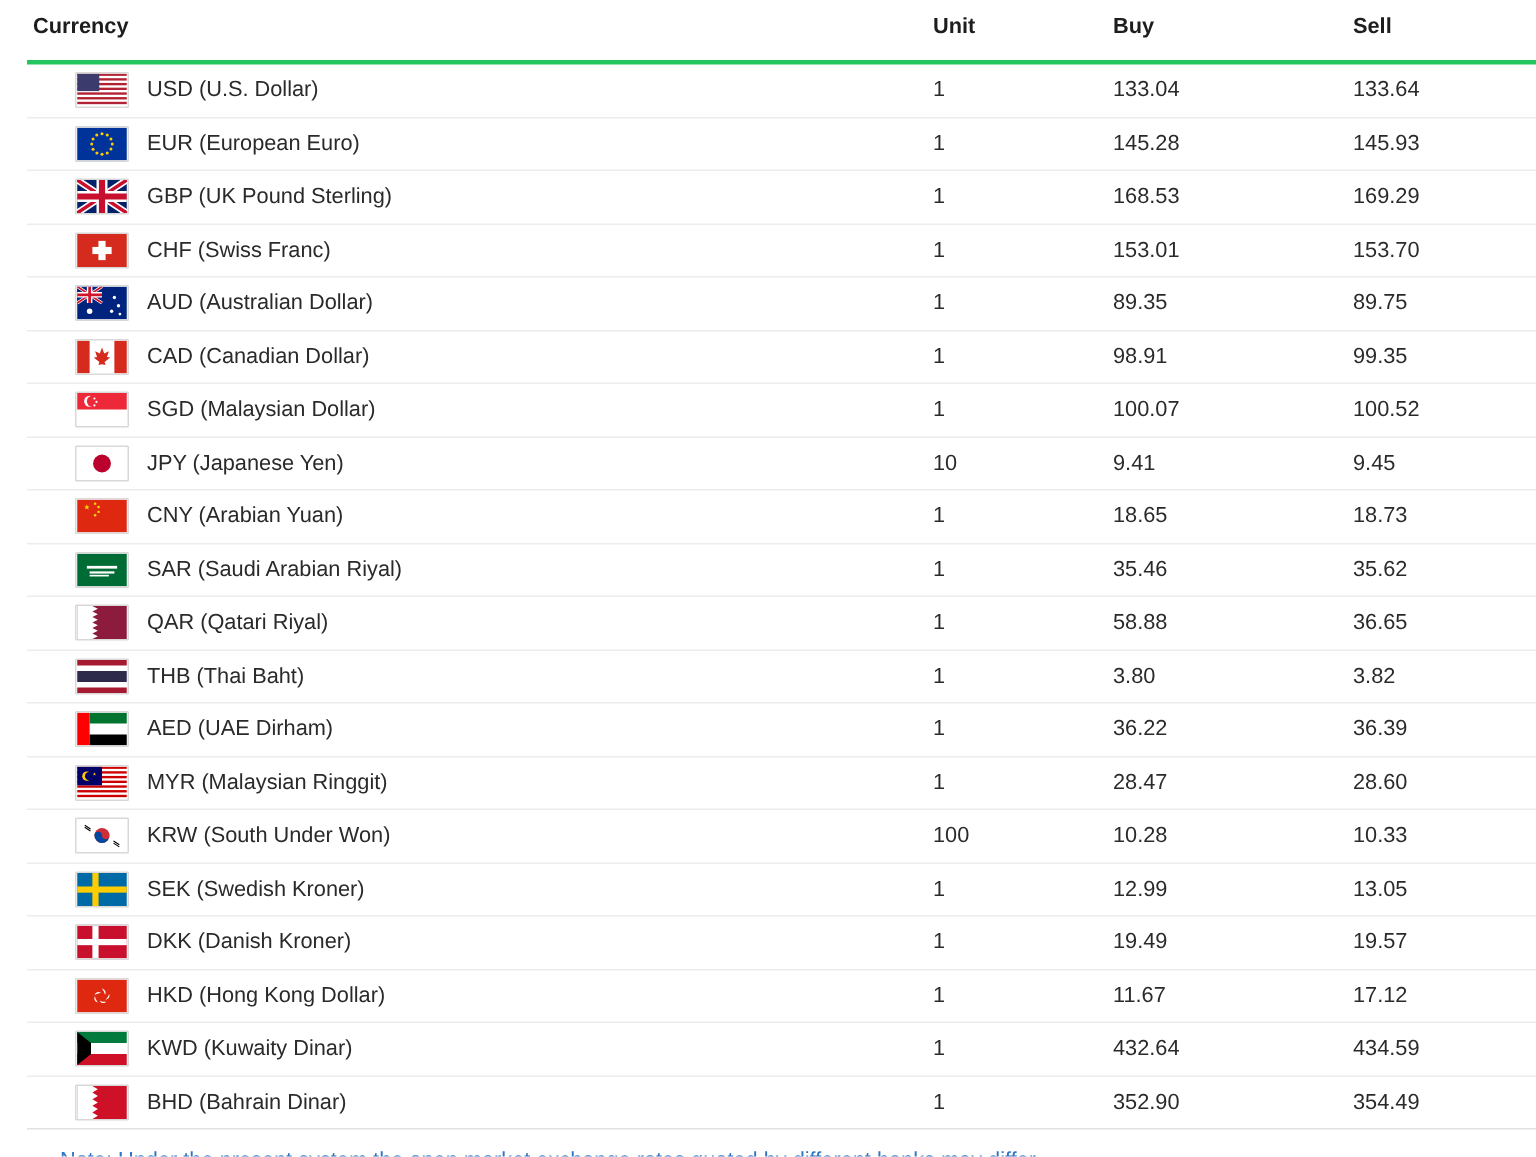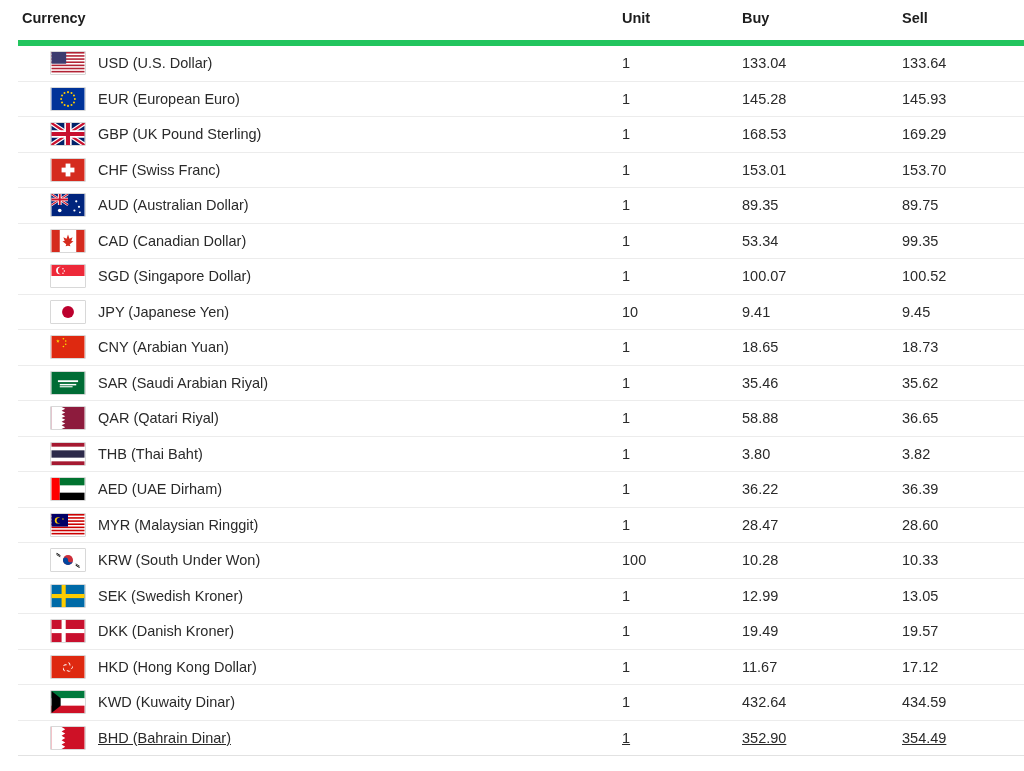--- a/index.html
+++ b/index.html
@@ -24,39 +24,39 @@
     width: 100%;
     border-collapse: collapse;
     table-layout: fixed;
   }
   table.rates thead th {
     text-align: left;
     font-size: 14.5px;
     font-weight: bold;
     color: #1d1d1d;
     padding: 10px 4px 14px 4px;
-    border-bottom: 6px solid #22c55e;
+    border-bottom: 3px solid #22c55e;
     background: #ffffff;
   }
   col.c-currency { width: 600px; }
   col.c-unit { width: 120px; }
   col.c-buy { width: 160px; }
   col.c-sell { width: 140px; }
 
   table.rates tbody td {
     font-size: 14.5px;
     color: #2a2a2a;
     padding: 0 4px;
     height: 34.5px;
     border-bottom: 1px solid #ececec;
     vertical-align: middle;
     white-space: nowrap;
     overflow: hidden;
   }
-  tbody tr:last-child td { border-bottom: 1px solid #e2e2e2; text-decoration: underline; }
+  tbody tr:last-child td { border-bottom: 1px solid #e2e2e2; }
 
   .cur-cell {
     display: flex;
     align-items: center;
     gap: 12px;
     padding-left: 28px;
   }
   .flag {
     width: 36px;
     height: 24px;
@@ -218,38 +218,38 @@
                   <rect width="36" height="24" fill="#fff"></rect>
                   <rect width="9" height="24" fill="#d52b1e"></rect>
                   <rect x="27" width="9" height="24" fill="#d52b1e"></rect>
                   <path d="M18,5 L19.6,9.5 L23,7.8 L21.6,12 L24,12.4 L19.9,15.6 L20.6,17.8 L18,17.2 L15.4,17.8 L16.1,15.6 L12,12.4 L14.4,12 L13,7.8 L16.4,9.5 Z" fill="#d52b1e"></path>
                 </svg>
               </span>
               <span class="cur-name">CAD (Canadian Dollar)</span>
             </div>
           </td>
           <td>1</td>
-          <td>53.34</td>
+          <td>98.91</td>
           <td>99.35</td>
         </tr>
         <tr>
           <td>
             <div class="cur-cell">
               <span class="flag">
                 <svg viewBox="0 0 36 24">
                   <rect width="36" height="24" fill="#fff"></rect>
                   <rect width="36" height="12" fill="#ed2939"></rect>
                   <circle cx="9" cy="6" r="4" fill="#fff"></circle>
                   <circle cx="11" cy="6" r="4" fill="#ed2939"></circle>
                   <circle cx="12.5" cy="4" r="0.8" fill="#fff"></circle>
                   <circle cx="14" cy="6.5" r="0.8" fill="#fff"></circle>
                   <circle cx="12.5" cy="9" r="0.8" fill="#fff"></circle>
                 </svg>
               </span>
-              <span class="cur-name">SGD (Singapore Dollar)</span>
+              <span class="cur-name">SGD (Malaysian Dollar)</span>
             </div>
           </td>
           <td>1</td>
           <td>100.07</td>
           <td>100.52</td>
         </tr>
         <tr>
           <td>
             <div class="cur-cell">
               <span class="flag">

